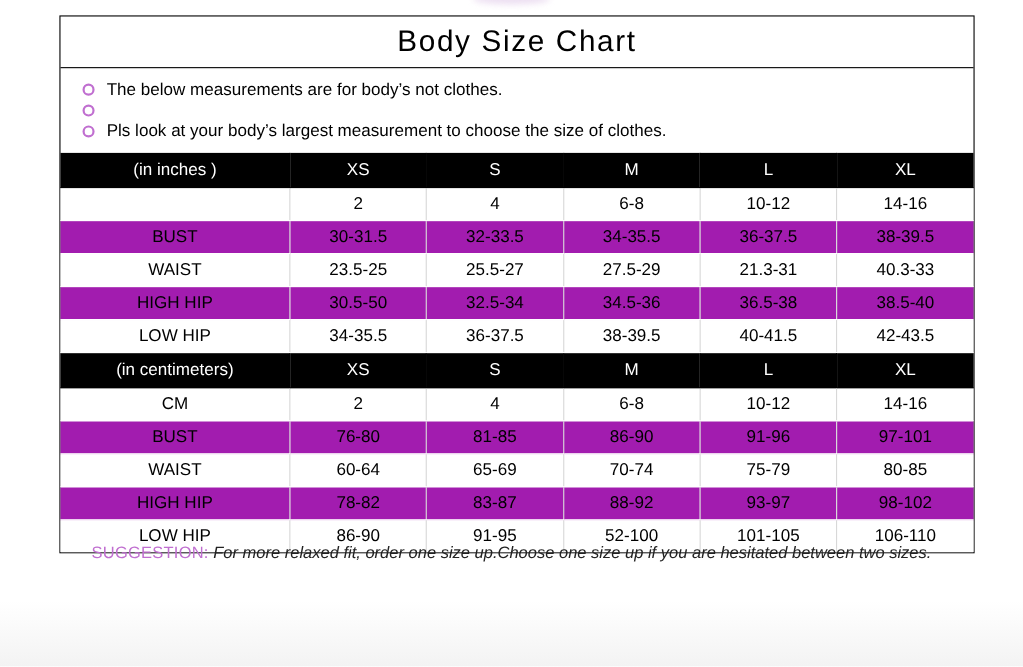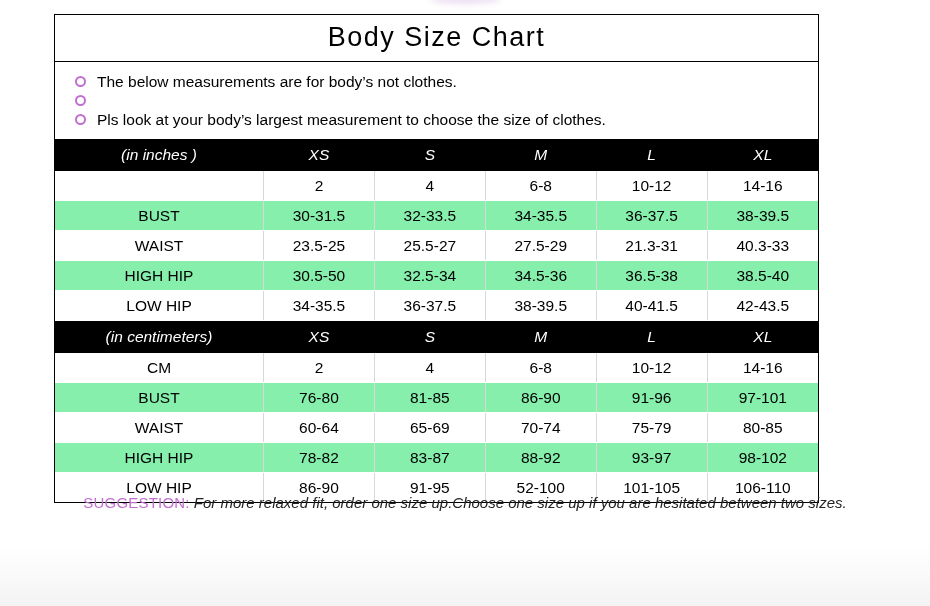--- a/index.html
+++ b/index.html
@@ -28,21 +28,21 @@
     height: 10px;
     background: #e9d9ef;
     border-radius: 50%;
     filter: blur(3px);
     opacity: 0.85;
   }
   .chart-wrap {
     position: absolute;
     left: 54px;
     top: 14px;
-    width: 765px;
+    width: 832px;
     border: 1px solid #000000;
     box-sizing: border-box;
     background: #ffffff;
   }
   .chart-title {
     text-align: center;
     font-size: 27px;
     letter-spacing: 1.5px;
     padding: 7px 0 8px 0;
     border-bottom: 1px solid #000000;
@@ -85,24 +85,23 @@
   table.size-table td:last-child {
     border-right: none;
   }
   tr.header-row td {
     background: #000000;
     color: #ffffff;
     font-size: 15.5px;
     height: 29px;
     border-right: 1px solid #000000;
     border-bottom: 1px solid #000000;
-    font-style: italic;
   }
   tr.row-white td { background: #ffffff; }
-  tr.row-grey td { background: #86efac; }
+  tr.row-grey td { background: #a21caf; }
   td.label-col { width: 206px; }
   tr.last-row td { border-bottom: none; }
 
   .suggestion {
     position: absolute;
     left: 0;
     top: 494px;
     width: 930px;
     text-align: center;
     font-size: 15px;

